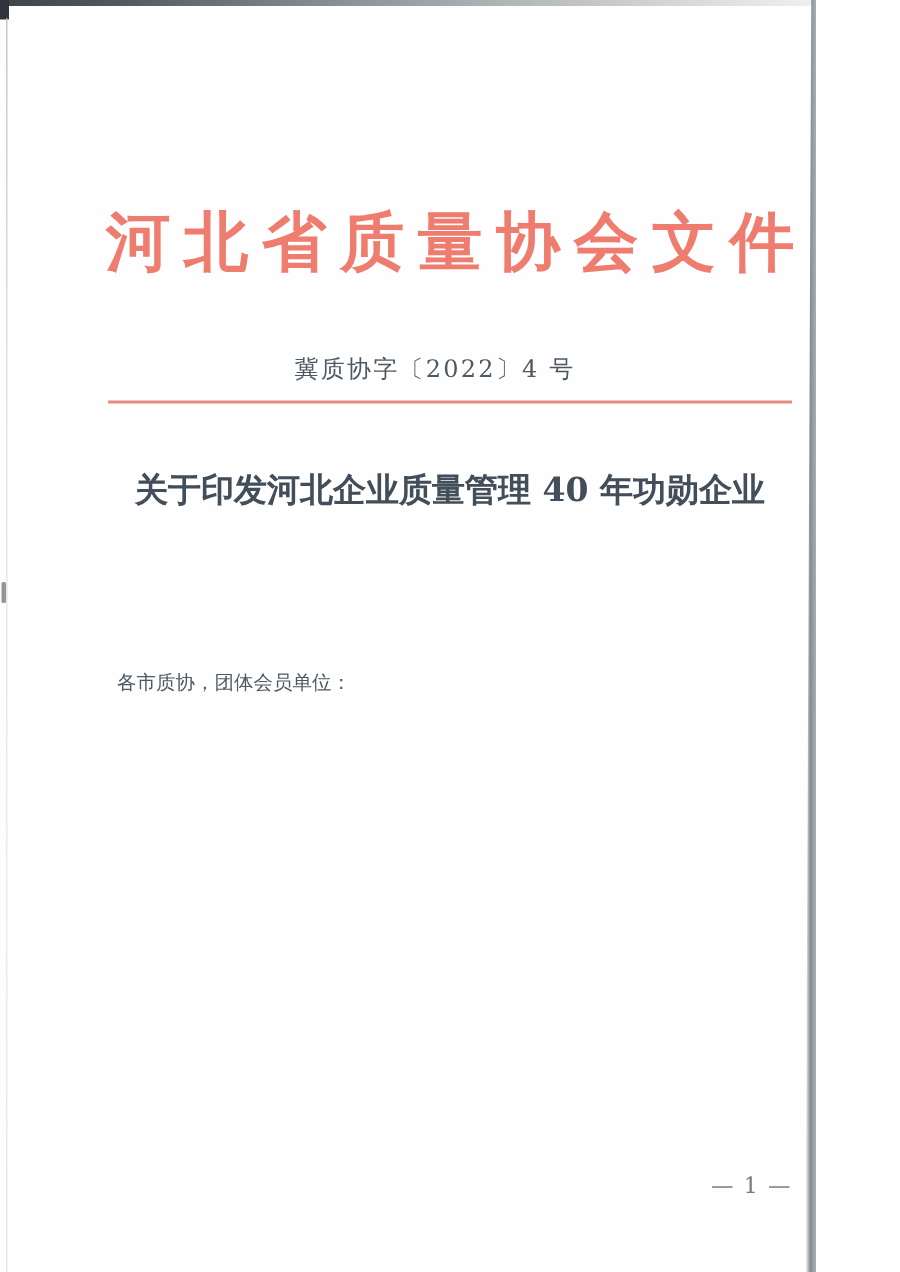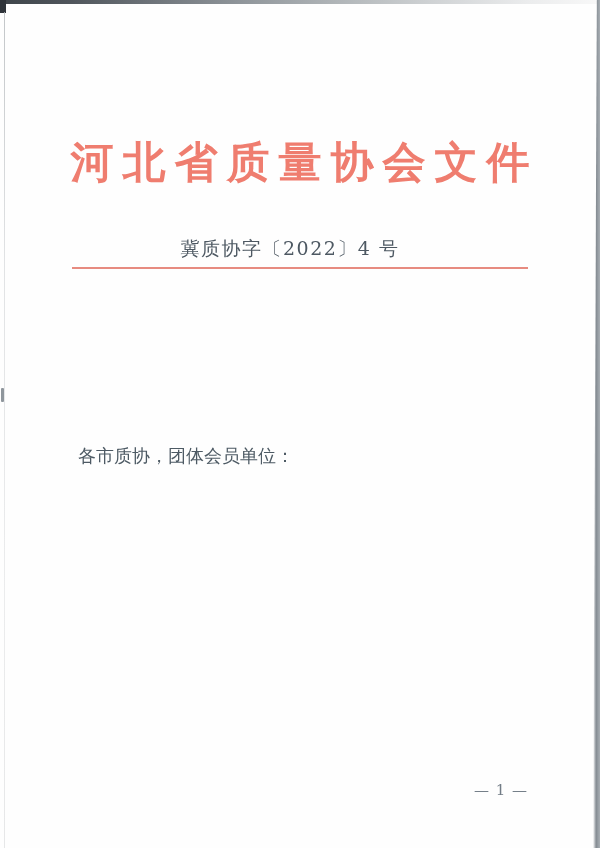--- a/index.html
+++ b/index.html
@@ -3,21 +3,21 @@
 <meta charset="utf-8">
 <style>
   html, body {
     margin: 0;
     padding: 0;
     background: #ffffff;
     font-family: "DejaVu Serif", serif;
   }
   .page {
     position: relative;
-    width: 600px;
+    width: 544px;
     height: 848px;
     background: #fefefe;
     overflow: hidden;
   }
   
   .scan-edge-top {
     position: absolute; top: 0; left: 0; width: 600px; height: 4px;
     background: linear-gradient(90deg,
       #3e444a 0%, #50565c 12%, #6d7379 25%, #8f959a 40%,
       #aeb3b6 55%, #cfd2d4 72%, #ebeced 88%, #f8f8f8 100%);
@@ -44,36 +44,36 @@
   .red-header {
     position: absolute; top: 137px; left: 0; width: 600px;
     margin: 0; text-align: center;
     font-size: 43px; font-weight: 700; line-height: 1.2;
     letter-spacing: 9px; text-indent: 9px;
     color: var(--header-red, #ef7d6f);
   }
   .doc-number {
     position: absolute; top: 236px; left: 0; width: 580px;
     text-align: center;
-    font-size: 19px; letter-spacing: 1.5px;
+    font-size: 16px; letter-spacing: 1.5px;
     color: var(--doc-number-text, #4d5862);
   }
   .red-rule {
     position: absolute; top: 267px; left: 72px; width: 456px; height: 2px;
     background: var(--rule-red, #e78b80);
   }
   .title-block {
     position: absolute; top: 310px; left: 40px; width: 520px;
     text-align: center;
     font-size: 22px; font-weight: 700; line-height: 34.5px;
     color: var(--title-text, #424e5a);
   }
   .body-block {
     position: absolute; top: 440px; left: 78px; width: 450px;
-    font-size: 18px; line-height: 31.3px;
+    font-size: 13px; line-height: 31.3px;
     color: var(--body-text, #4d5a64);
     text-align: justify;
   }
   .salutation { margin: 0; }
   .body-para { margin: 0; text-indent: 2em; }
   .page-number {
     position: absolute; top: 781px; left: 458px; width: 86px;
     text-align: center;
     font-size: 15px; letter-spacing: 1px;
     color: var(--page-number-text, #727c86);
@@ -90,20 +90,21 @@
   <div class="scan-mark-left"></div>
   <div class="scan-edge-right"></div>
 
   <h1 class="red-header">河北省质量协会文件</h1>
 
   <div class="doc-number">冀质协字〔2022〕4 号</div>
 
   <div class="red-rule"></div>
 
   <div class="title-block">
+    <div class="title-line">关于印发河北企业质量管理 40 年功勋企业</div>
   </div>
 
   <div class="body-block">
     <p class="salutation">各市质协，团体会员单位：</p>
   </div>
 
   <div class="page-number">— 1 —</div>
 
 </div>
 

